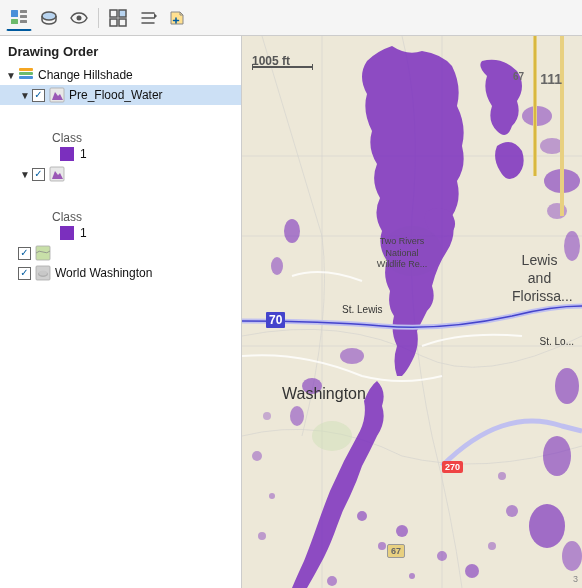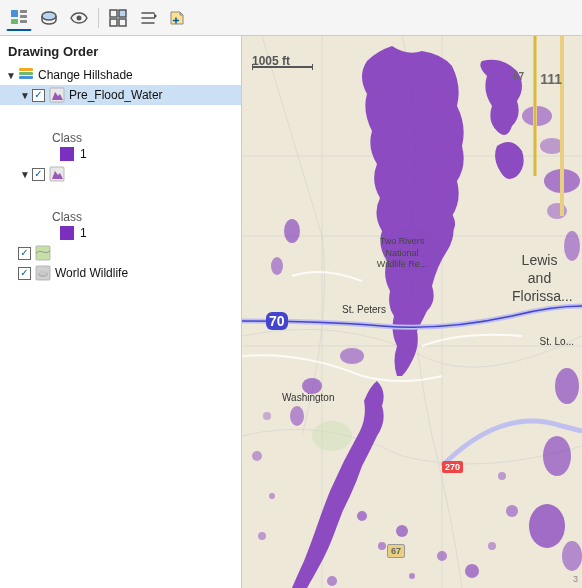--- a/index.html
+++ b/index.html
@@ -256,21 +256,21 @@
       <div class="tree-item">
         <span class="tree-arrow" style="color:transparent;">▶</span>
         <div class="check-box checked"></div>
         <span class="layer-icon">
           <svg width="16" height="16" viewBox="0 0 16 16" fill="none">
             <rect x="1" y="1" width="14" height="14" rx="1" fill="#d0d0d0" stroke="#aaa" stroke-width="0.8"></rect>
             <ellipse cx="8" cy="9" rx="5" ry="3" fill="#b0b0b0"></ellipse>
             <ellipse cx="8" cy="8" rx="4" ry="2.5" fill="#c8c8c8"></ellipse>
           </svg>
         </span>
-        <span class="tree-label">World Wildlife</span>
+        <span class="tree-label">World Washington</span>
       </div>
 
     </div>
   </div>
 
   <div class="map-area">
     <svg class="map-svg" viewBox="0 0 340 552" xmlns="http://www.w3.org/2000/svg">
 
       <rect width="340" height="552" fill="#ede8d8"></rect>
 
@@ -373,27 +373,27 @@
     <div class="map-label" style="top:18px; left:10px; font-weight:bold; font-size:12px;">1005 ft</div>
 
     <div class="map-label" style="top:35px; right:58px; font-size:10px; font-weight:bold; color:#666;">67</div>
 
     <div class="map-label" style="top:35px; right:20px; font-size:14px; font-weight:bold; color:#666;">111</div>
 
     <div class="map-label" style="top:200px; left:130px; font-size:9px; color:#444; text-align:center; line-height:1.3; width:60px;">Two Rivers National Wildlife Re...</div>
 
     <div class="map-label" style="top:215px; right:15px; font-size:14px; color:#444; text-align:center; width:55px; line-height:1.3;">Lewis and Florissa...</div>
 
-    <div class="map-label" style="top:268px; left:100px; font-size:10px; color:#333;">St. Peters</div>
-
-    <div class="map-label" style="top:276px; left:24px; background:#4444cc; color:white; font-size:14px; padding:1px 3px; border-radius:6px; font-weight:bold;">70</div>
+    <div class="map-label" style="top:268px; left:100px; font-size:10px; color:#333;">St. Lewis</div>
+
+    <div class="map-label" style="top:276px; left:24px; background:#4444cc; color:white; font-size:12px; padding:1px 3px; border-radius:1px; font-weight:bold;">70</div>
 
     <div class="map-label" style="bottom:115px; left:200px; background:#ef4444; color:white; font-size:9px; padding:1px 3px; border-radius:2px; font-weight:bold;">270</div>
 
-    <div class="map-label" style="bottom:185px; left:40px; font-size:10px; color:#333;margin-top:14px;">Washington</div>
+    <div class="map-label" style="bottom:185px; left:40px; font-size:16px; color:#333;margin-top:14px;">Washington</div>
 
     <div class="map-label" style="top:300px; right:8px; font-size:10px; color:#333;">St. Lo...</div>
 
     <div class="map-label" style="bottom:30px; left:145px; font-size:9px; color:#666; background:#e8d080; padding:1px 3px; border:1px solid #999; border-radius:2px; font-weight:bold;">67</div>
 
     <div class="map-label" style="bottom:4px; right:4px; font-size:9px; color:#888;">3</div>
   </div>
 
 </div>
 

